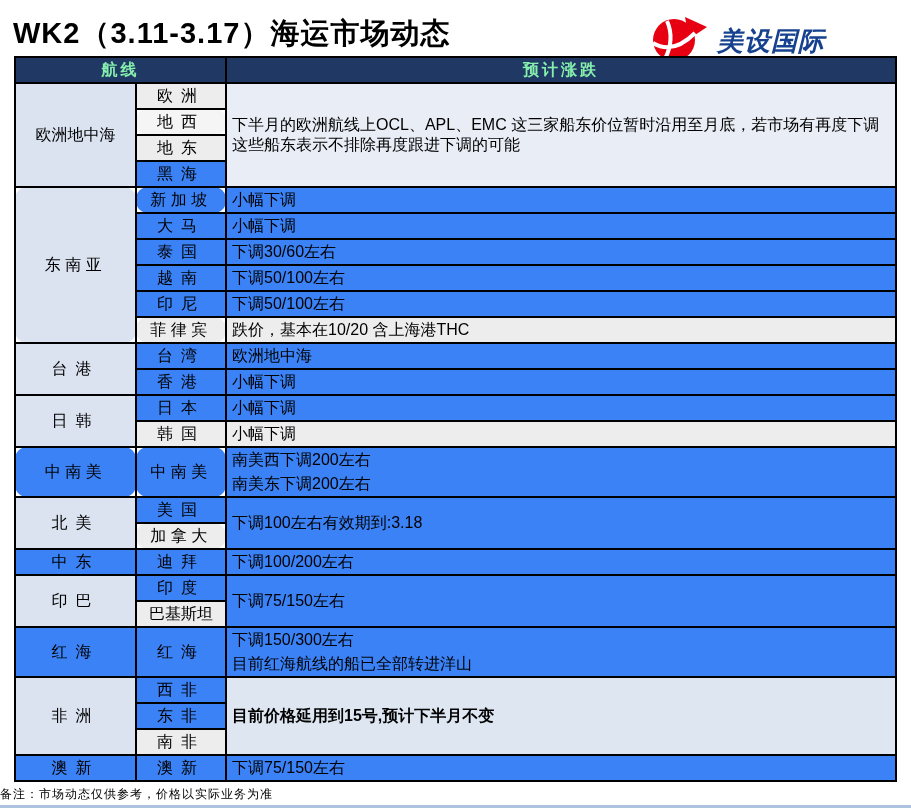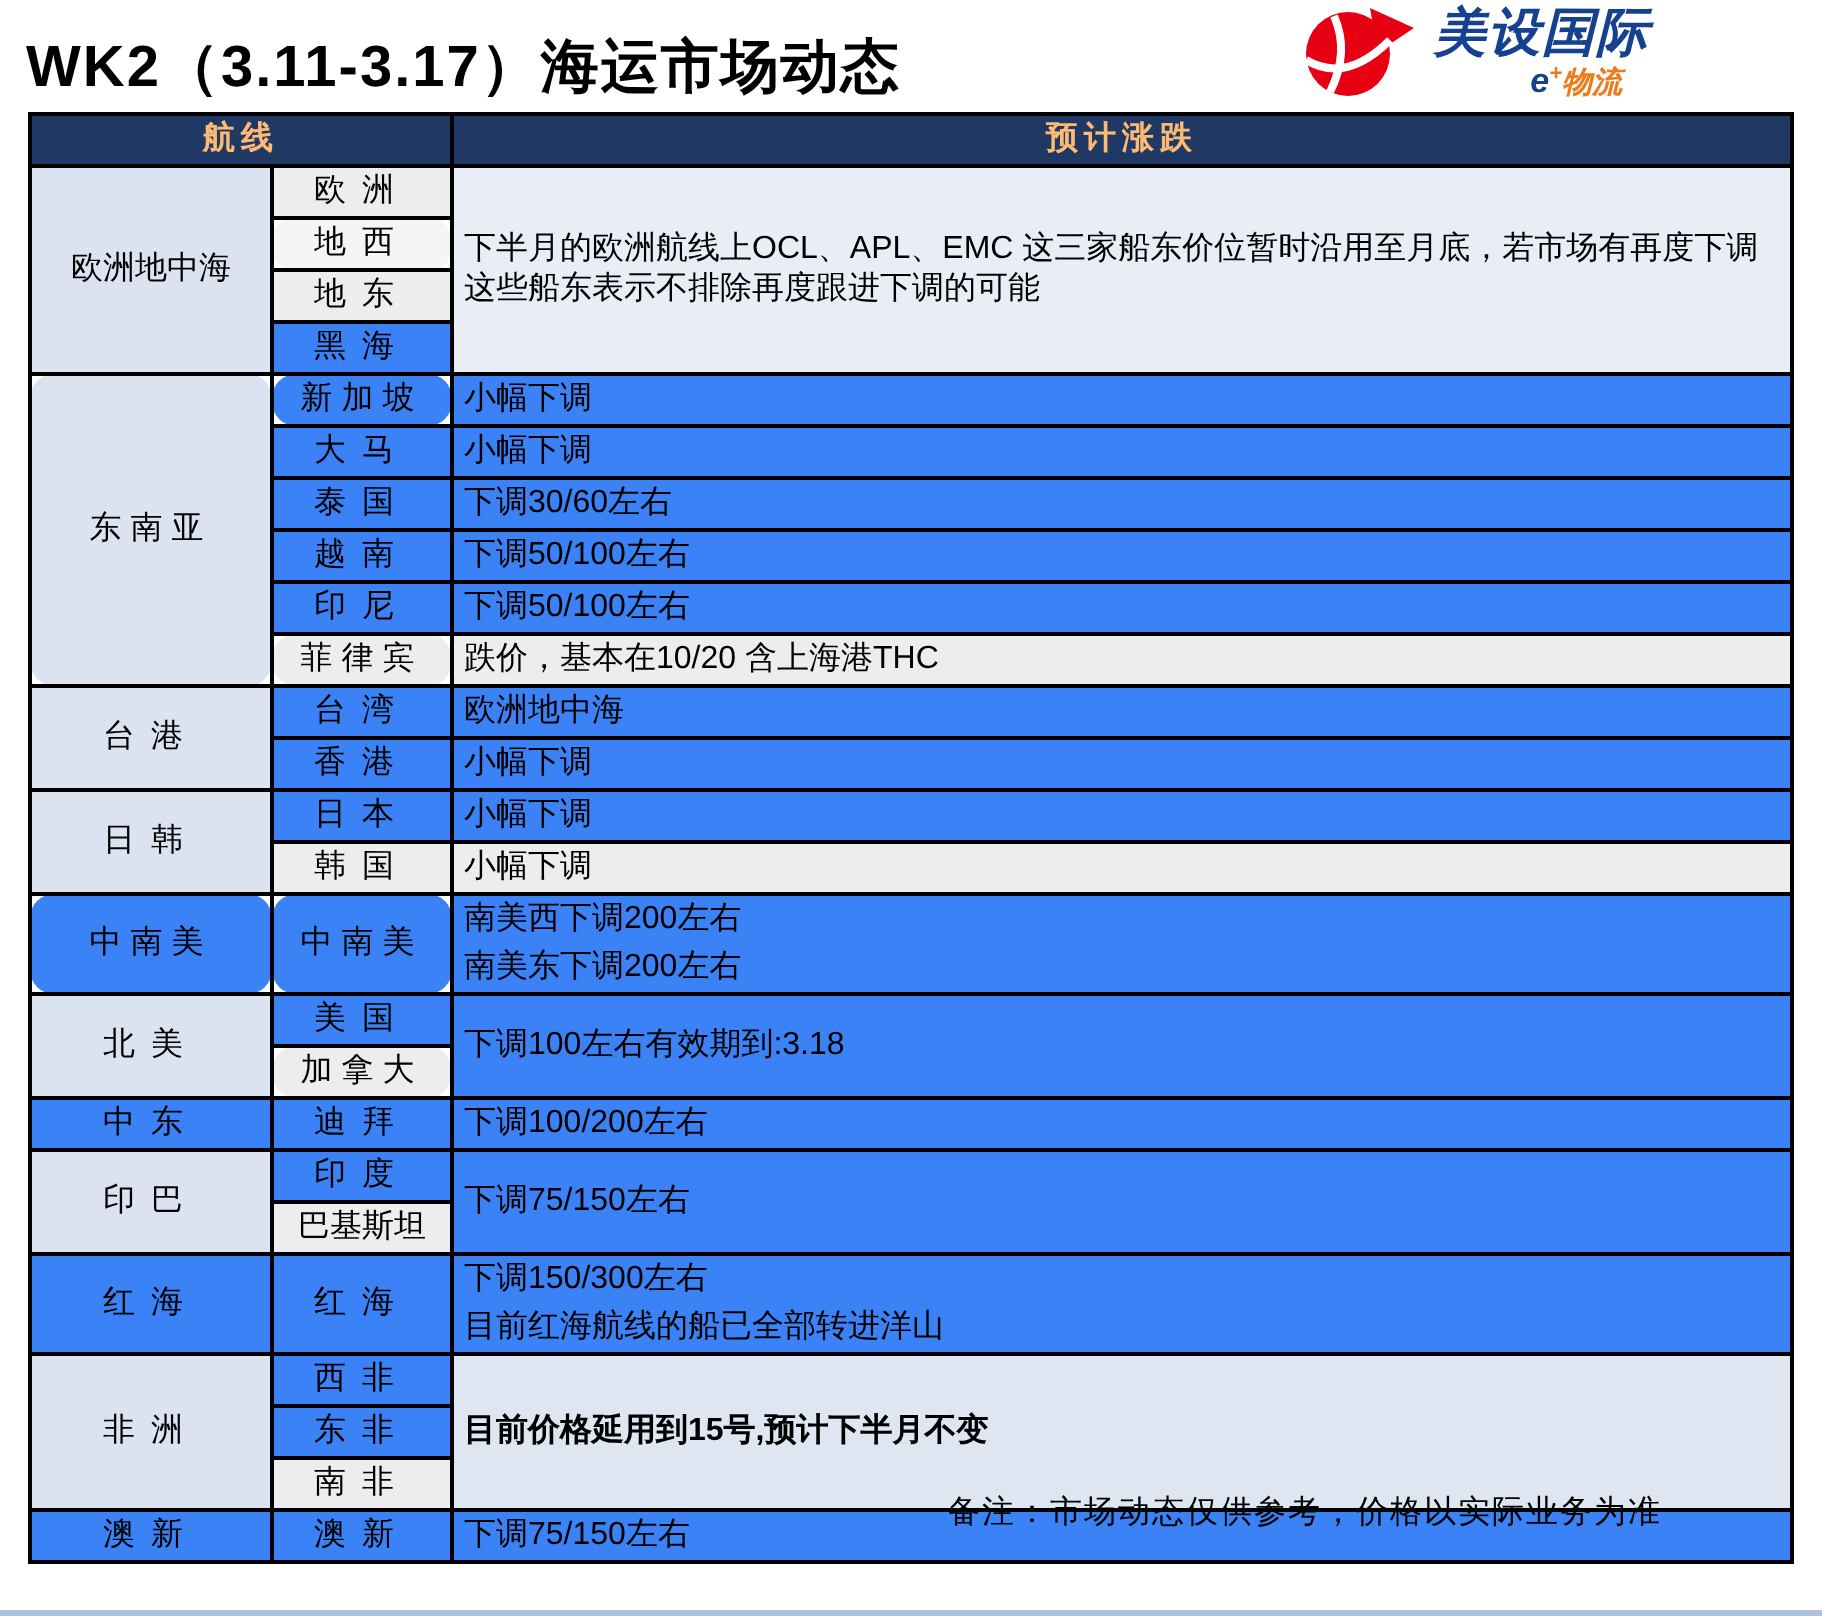--- a/index.html
+++ b/index.html
@@ -13,59 +13,59 @@
     width:911px;height:808px;position:relative;background:#ffffff;
     font-family:"Liberation Sans",sans-serif;color:#000;overflow:hidden;
   }
   .page-title{
     position:absolute;left:13px;top:14px;
     font-size:29px;font-weight:bold;letter-spacing:1px;white-space:nowrap;
   }
   
   .logo{position:absolute;top:2px;right:86px;display:flex;align-items:center;}
   .logo-icon{width:64px;height:48px;margin-right:8px;}
-  .logo-text{display:flex;flex-direction:column;align-items:flex-end;}
+  .logo-text{display:flex;flex-direction:column;align-items:flex-end;margin-top:26px;}
   .brand-name{
     font-size:26px;font-weight:bold;font-style:italic;color:var(--lognavy);
     letter-spacing:1px;line-height:26px;white-space:nowrap;
   }
   .tagline{font-size:15px;font-weight:bold;font-style:italic;line-height:16px;
     padding-right:14px;white-space:nowrap;}
   .tagline .e{color:var(--lognavy);font-size:17px;}
   .tagline .plus{color:var(--orange);font-size:11px;vertical-align:super;}
   .tagline .wl{color:var(--orange);}
   
   table.market{
     position:absolute;left:14px;top:56px;width:881px;
     border-collapse:collapse;table-layout:fixed;
   }
   .market th,.market td{
     border:2px solid #000;padding:0;font-size:16px;line-height:20px;
     overflow:hidden;background:#3b82f6;
   }
   .market th{
-    background:var(--navy);color:#fdba74;height:26px;font-weight:bold;
+    background:var(--navy);color:#86efac;height:26px;font-weight:bold;
     letter-spacing:3px;text-align:center;
   }
   .market tr{height:26px;}
   .market tr.dbl{height:36px;}
   td.g,td.r{text-align:center;vertical-align:middle;}
   td.c{text-align:left;vertical-align:middle;padding:0 4px 0 5px;}
   td.c div{line-height:24px;}
   .sp{letter-spacing:.5em;padding-left:.5em;}
   .sp3{letter-spacing:.28em;padding-left:.28em;border-radius:12px;}
   .bg-blue{background:var(--blue) !important;}
   .bg-bluelight{background:var(--bluelight) !important;}
   .bg-blueafr{background:var(--blueafr) !important;font-weight:bold;}
   .bg-gray{background:var(--gray) !important;}
   .bg-graylight{background:var(--graylight) !important;border-radius:11px;}
   
   .footer-note{
-    position:absolute;top:746px;left:0;width:831px;text-align:right;
-    font-size:16px;letter-spacing:1px;
+    position:absolute;top:786px;left:0;width:831px;text-align:left;
+    font-size:12px;letter-spacing:1px;
   }
   .bottom-line{
     position:absolute;left:0;bottom:0;width:911px;height:3px;
     background:var(--line);
   }
 </style>
 </head>
 <body>
 
 <div class="page-title">WK2（3.11-3.17）海运市场动态</div>

